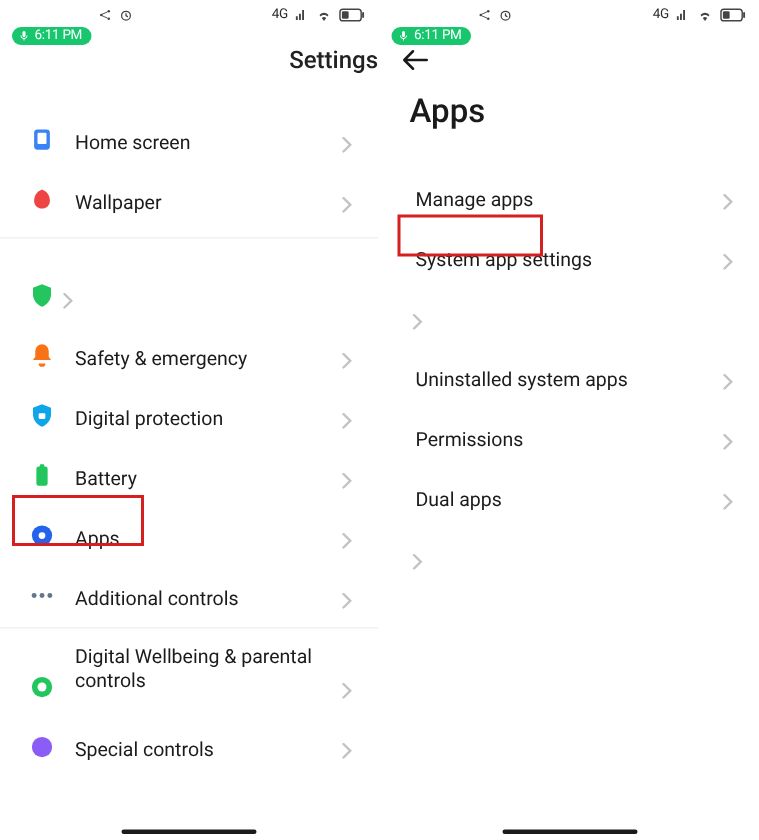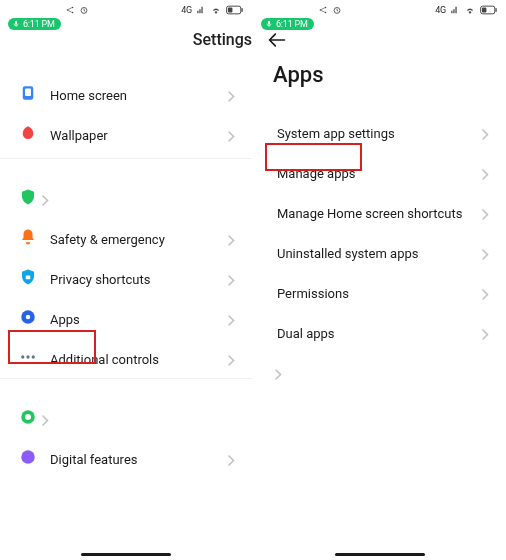--- a/index.html
+++ b/index.html
@@ -221,21 +221,35 @@
           </svg>
         </span>
     </div>
     <div class="row">
       <span class="icon-slot">
         <svg width="18" height="18" viewBox="0 0 24 24">
             <path d="M12 2l8 3v6c0 5-3.5 9-8 11-4.5-2-8-6-8-11V5l8-3z" fill="#0ea5e9"></path>
             <rect x="9" y="10" width="6" height="5" rx="1" fill="#fff"></rect>
           </svg>
       </span>
-      <span class="label">Privacy shortcuts</span>
+      <span class="label">Digital protection</span>
+      <span class="chevron">
+          <svg width="7" height="11" viewBox="0 0 7 11" fill="none">
+            <path d="M1 1l4.5 4.5L1 10" stroke="#c2c2c2" stroke-width="1.6" stroke-linecap="round"></path>
+          </svg>
+        </span>
+    </div>
+    <div class="row">
+      <span class="icon-slot">
+        <svg width="18" height="18" viewBox="0 0 24 24">
+            <rect x="7" y="4" width="10" height="17" rx="2" fill="#22c55e"></rect>
+            <rect x="10" y="2" width="4" height="3" rx="1" fill="#22c55e"></rect>
+          </svg>
+      </span>
+      <span class="label">Battery</span>
       <span class="chevron">
           <svg width="7" height="11" viewBox="0 0 7 11" fill="none">
             <path d="M1 1l4.5 4.5L1 10" stroke="#c2c2c2" stroke-width="1.6" stroke-linecap="round"></path>
           </svg>
         </span>
     </div>
     <div class="row">
       <span class="icon-slot">
         <svg width="18" height="18" viewBox="0 0 24 24">
             <circle cx="12" cy="12" r="9" fill="#2563eb"></circle>
@@ -267,33 +281,34 @@
 
     <div class="section-sep2"></div>
 
     <div class="row">
       <span class="icon-slot">
         <svg width="18" height="18" viewBox="0 0 24 24">
             <circle cx="12" cy="12" r="9" fill="#22c55e"></circle>
             <circle cx="12" cy="12" r="4" fill="#fff"></circle>
           </svg>
       </span>
+      <span class="label two-line">Digital Wellbeing &amp; parental controls</span>
       <span class="chevron">
           <svg width="7" height="11" viewBox="0 0 7 11" fill="none">
             <path d="M1 1l4.5 4.5L1 10" stroke="#c2c2c2" stroke-width="1.6" stroke-linecap="round"></path>
           </svg>
         </span>
     </div>
     <div class="row">
       <span class="icon-slot">
         <svg width="18" height="18" viewBox="0 0 24 24">
             <circle cx="12" cy="12" r="9" fill="#8b5cf6"></circle>
           </svg>
       </span>
-      <span class="label">Digital features</span>
+      <span class="label">Special controls</span>
       <span class="chevron">
           <svg width="7" height="11" viewBox="0 0 7 11" fill="none">
             <path d="M1 1l4.5 4.5L1 10" stroke="#c2c2c2" stroke-width="1.6" stroke-linecap="round"></path>
           </svg>
         </span>
     </div>
   </div>
 
   <div class="hl-box" style="left:8px; top:330px; width:88px; height:34px;"></div>
 
@@ -340,37 +355,36 @@
   <div class="back-arrow">
     <svg width="20" height="16" viewBox="0 0 24 18">
         <path d="M10 2L3 9l7 7M3 9h18" stroke="#1a1a1a" stroke-width="2" fill="none" stroke-linecap="round" stroke-linejoin="round"></path>
       </svg>
   </div>
 
   <div class="title-apps">Apps</div>
 
   <div class="list">
     <div class="row no-icon">
+      <span class="label">Manage apps</span>
+      <span class="chevron">
+          <svg width="7" height="11" viewBox="0 0 7 11" fill="none">
+            <path d="M1 1l4.5 4.5L1 10" stroke="#c2c2c2" stroke-width="1.6" stroke-linecap="round"></path>
+          </svg>
+        </span>
+    </div>
+    <div class="row no-icon">
       <span class="label">System app settings</span>
       <span class="chevron">
           <svg width="7" height="11" viewBox="0 0 7 11" fill="none">
             <path d="M1 1l4.5 4.5L1 10" stroke="#c2c2c2" stroke-width="1.6" stroke-linecap="round"></path>
           </svg>
         </span>
     </div>
     <div class="row no-icon">
-      <span class="label">Manage apps</span>
-      <span class="chevron">
-          <svg width="7" height="11" viewBox="0 0 7 11" fill="none">
-            <path d="M1 1l4.5 4.5L1 10" stroke="#c2c2c2" stroke-width="1.6" stroke-linecap="round"></path>
-          </svg>
-        </span>
-    </div>
-    <div class="row no-icon">
-      <span class="label">Manage Home screen shortcuts</span>
       <span class="chevron">
           <svg width="7" height="11" viewBox="0 0 7 11" fill="none">
             <path d="M1 1l4.5 4.5L1 10" stroke="#c2c2c2" stroke-width="1.6" stroke-linecap="round"></path>
           </svg>
         </span>
     </div>
     <div class="row no-icon">
       <span class="label">Uninstalled system apps</span>
       <span class="chevron">
           <svg width="7" height="11" viewBox="0 0 7 11" fill="none">

